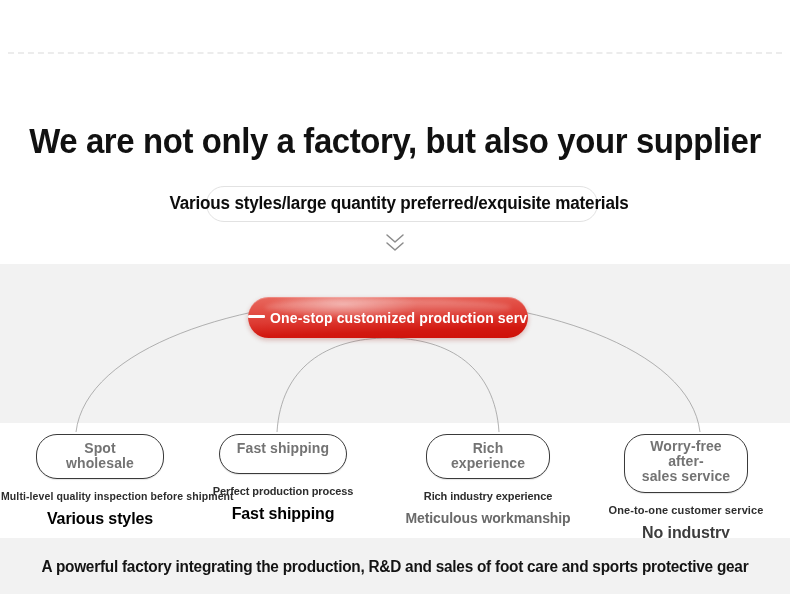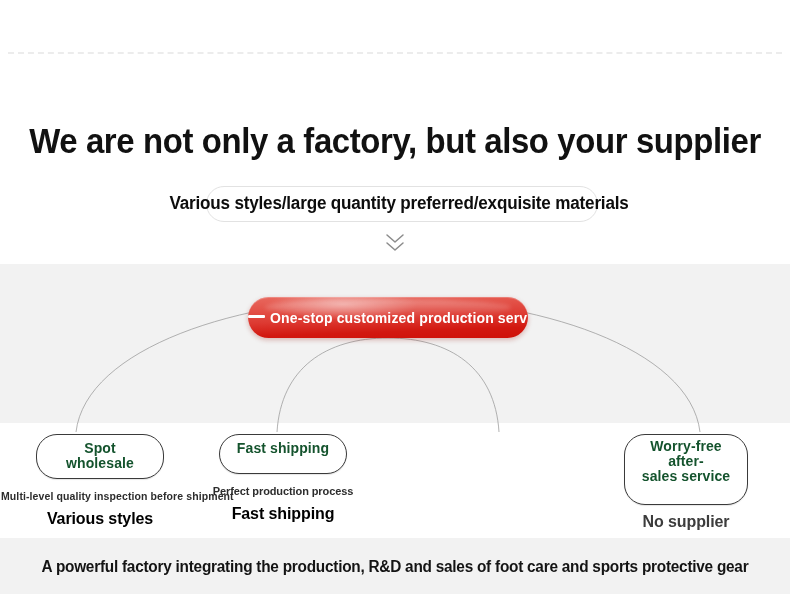--- a/index.html
+++ b/index.html
@@ -188,29 +188,29 @@
     border-radius: 21px;
     padding: 6px 16px 7px 16px;
     background: #ffffff;
     box-sizing: border-box;
     min-height: 40px;
     box-shadow: 0 1px 1px rgba(0,0,0,0.10);
   }
   .feat-pill-text {
     font-size: 14px;
     font-weight: bold;
-    color: #14532d;
+    color: #737373;
     line-height: 15px;
     letter-spacing: 0.1px;
     white-space: pre-line;
   }
   .feature.c0 .feat-pill { width: 128px; }
   .feature.c1 .feat-pill { width: 128px; }
   .feature.c2 .feat-pill { width: 124px; }
-  .feature.c3 .feat-pill { width: 124px; padding-top: 4px; padding-bottom: 20px; }
+  .feature.c3 .feat-pill { width: 124px; padding-top: 4px; padding-bottom: 8px; }
 
   .feat-sub {
     margin-top: 11px;
     font-size: 11px;
     font-weight: bold;
     color: #2d2d2d;
     letter-spacing: -0.1px;
     white-space: nowrap;
   }
   .feature.c0 .feat-sub { font-size: 10.5px; letter-spacing: 0.1px; }
@@ -298,27 +298,35 @@
     </div>
 
     <div class="feature c1">
       <div class="feat-pill">
         <div class="feat-pill-text">Fast shipping</div>
       </div>
       <div class="feat-sub">Perfect production process</div>
       <div class="feat-name">Fast shipping</div>
     </div>
 
+    <div class="feature c2">
+      <div class="feat-pill">
+        <div class="feat-pill-text">Rich experience</div>
+      </div>
+      <div class="feat-sub">Rich industry experience</div>
+      <div class="feat-name">Meticulous workmanship</div>
+    </div>
 
     <div class="feature c3">
       <div class="feat-pill">
         <div class="feat-pill-text">Worry-free after-
 sales service</div>
       </div>
-      <div class="feat-name">No supplier</div>
+      <div class="feat-sub">One-to-one customer service</div>
+      <div class="feat-name">No industry</div>
     </div>
 
   </div>
 
   <div class="bottom-band"></div>
   <div class="bottom-text">A powerful factory integrating the production, R&amp;D and sales of foot care and sports protective gear</div>
 
 </div>
 
 </body></html>

